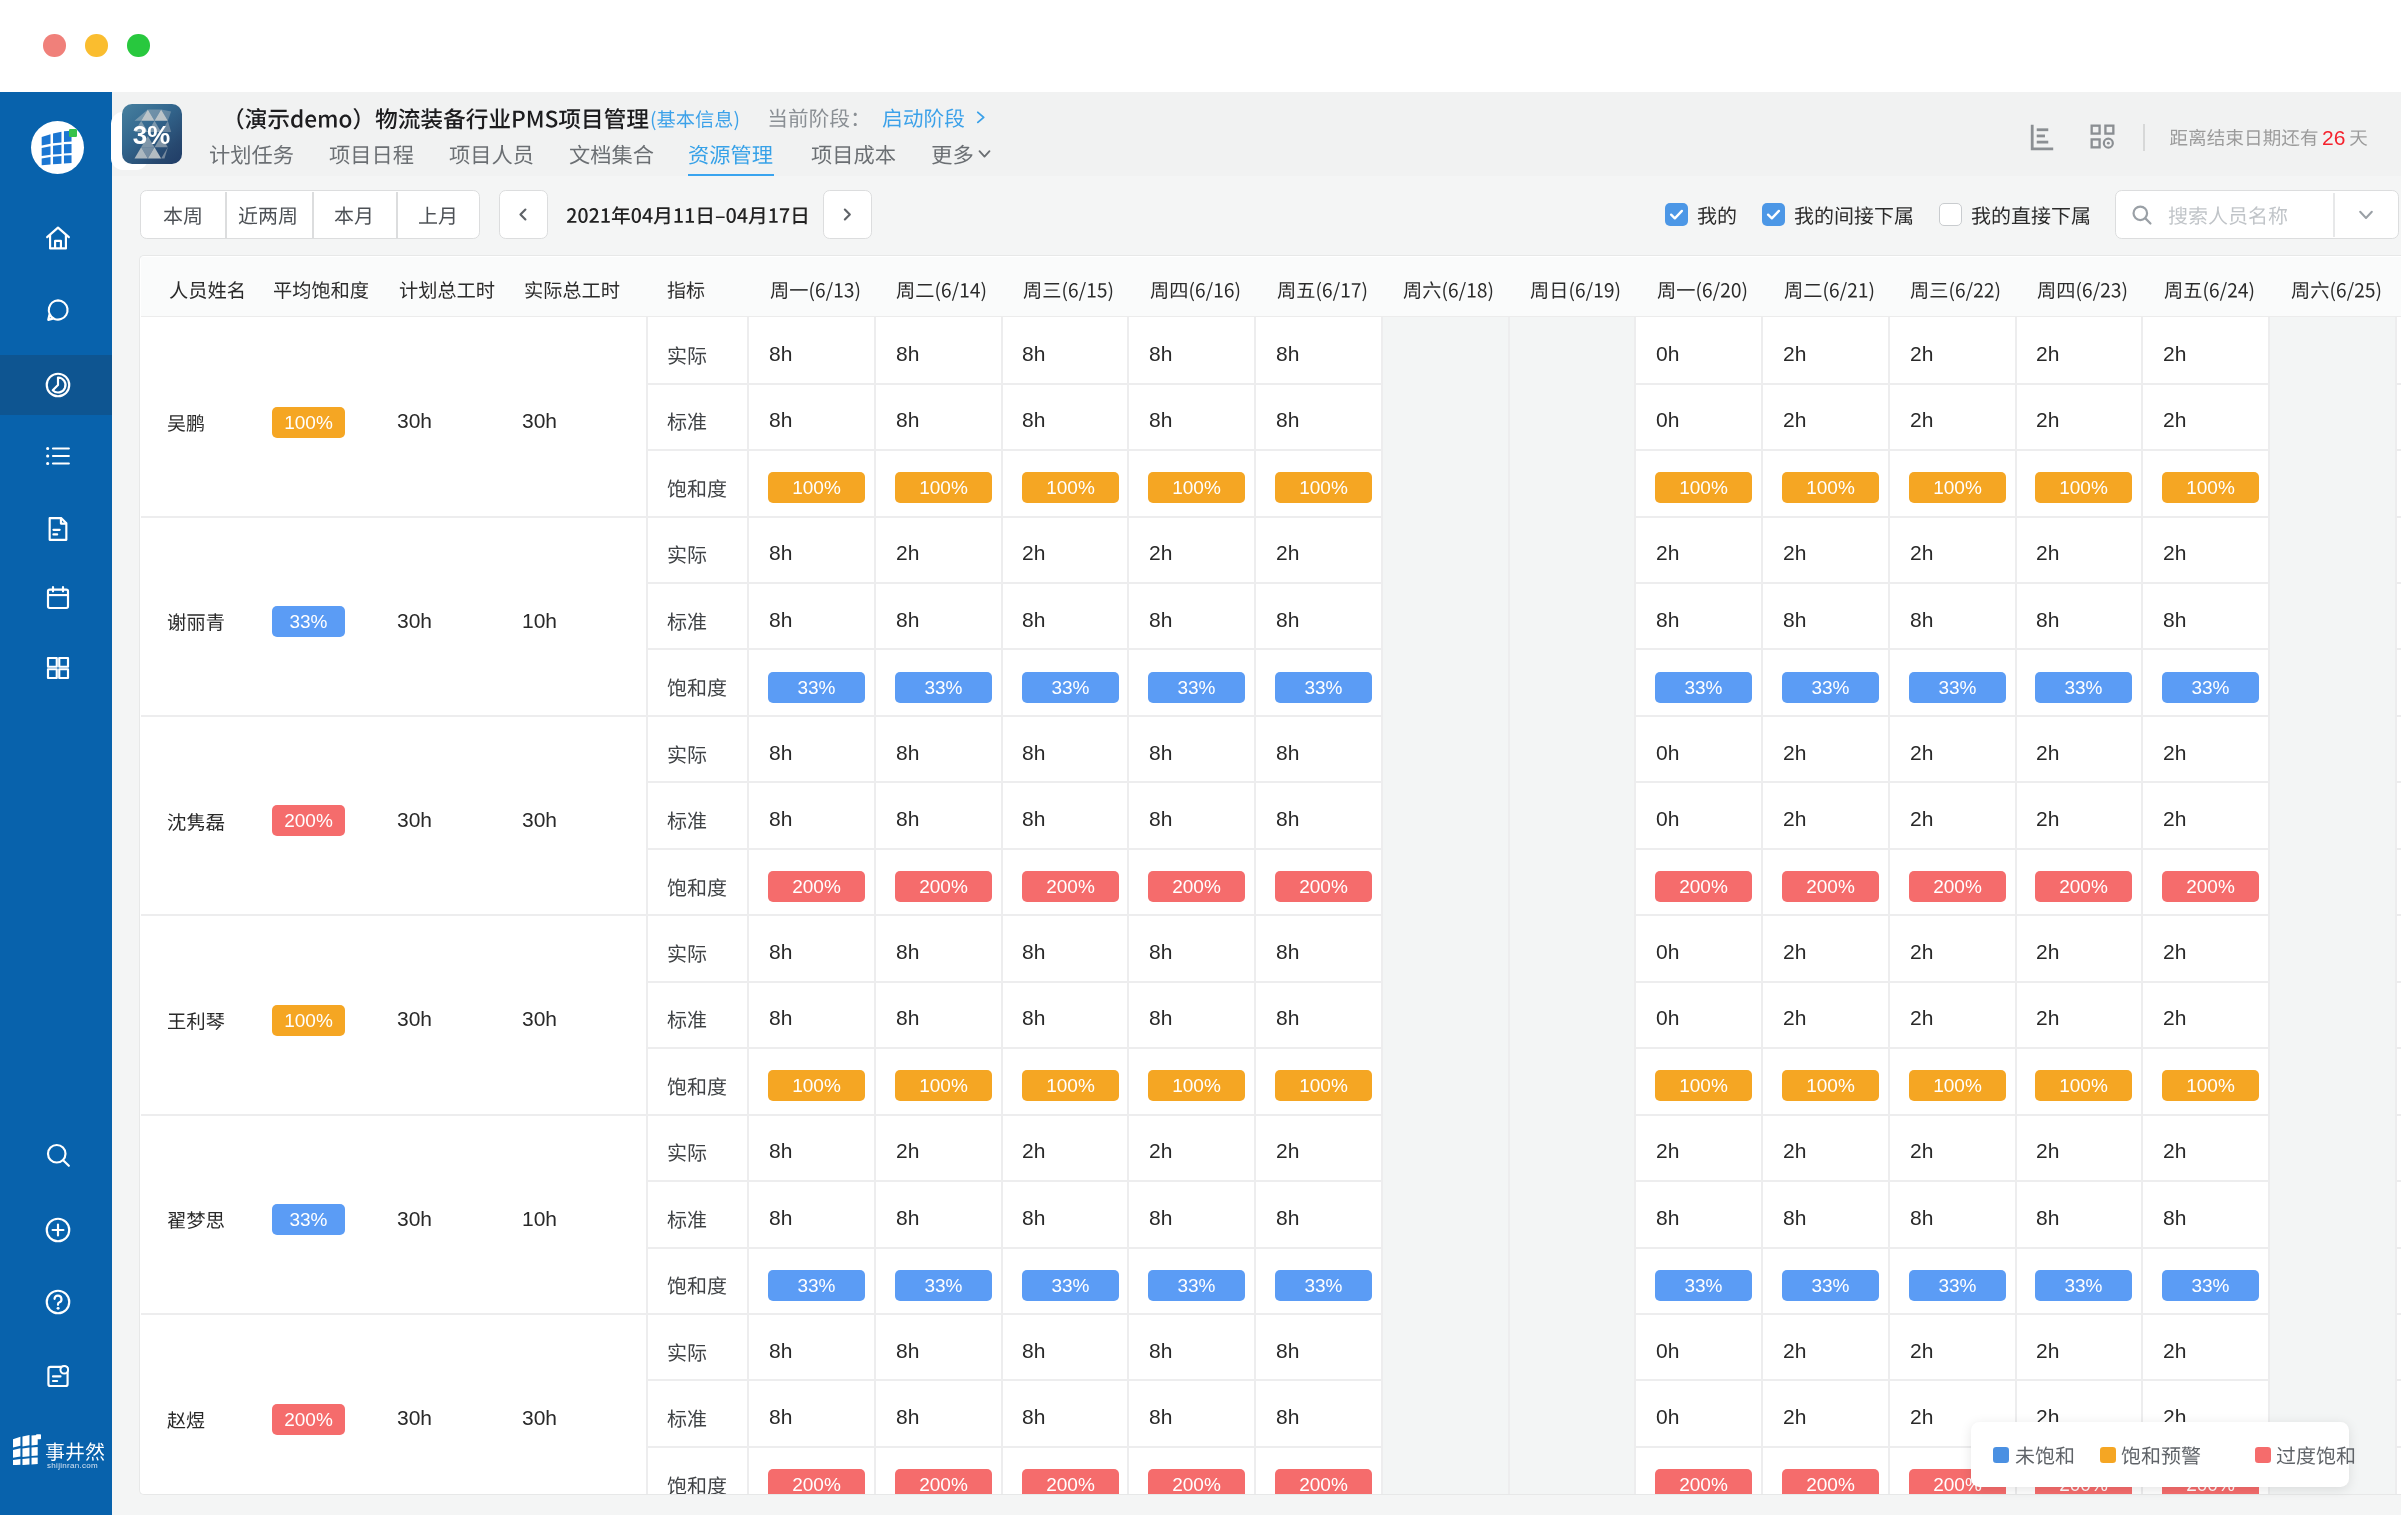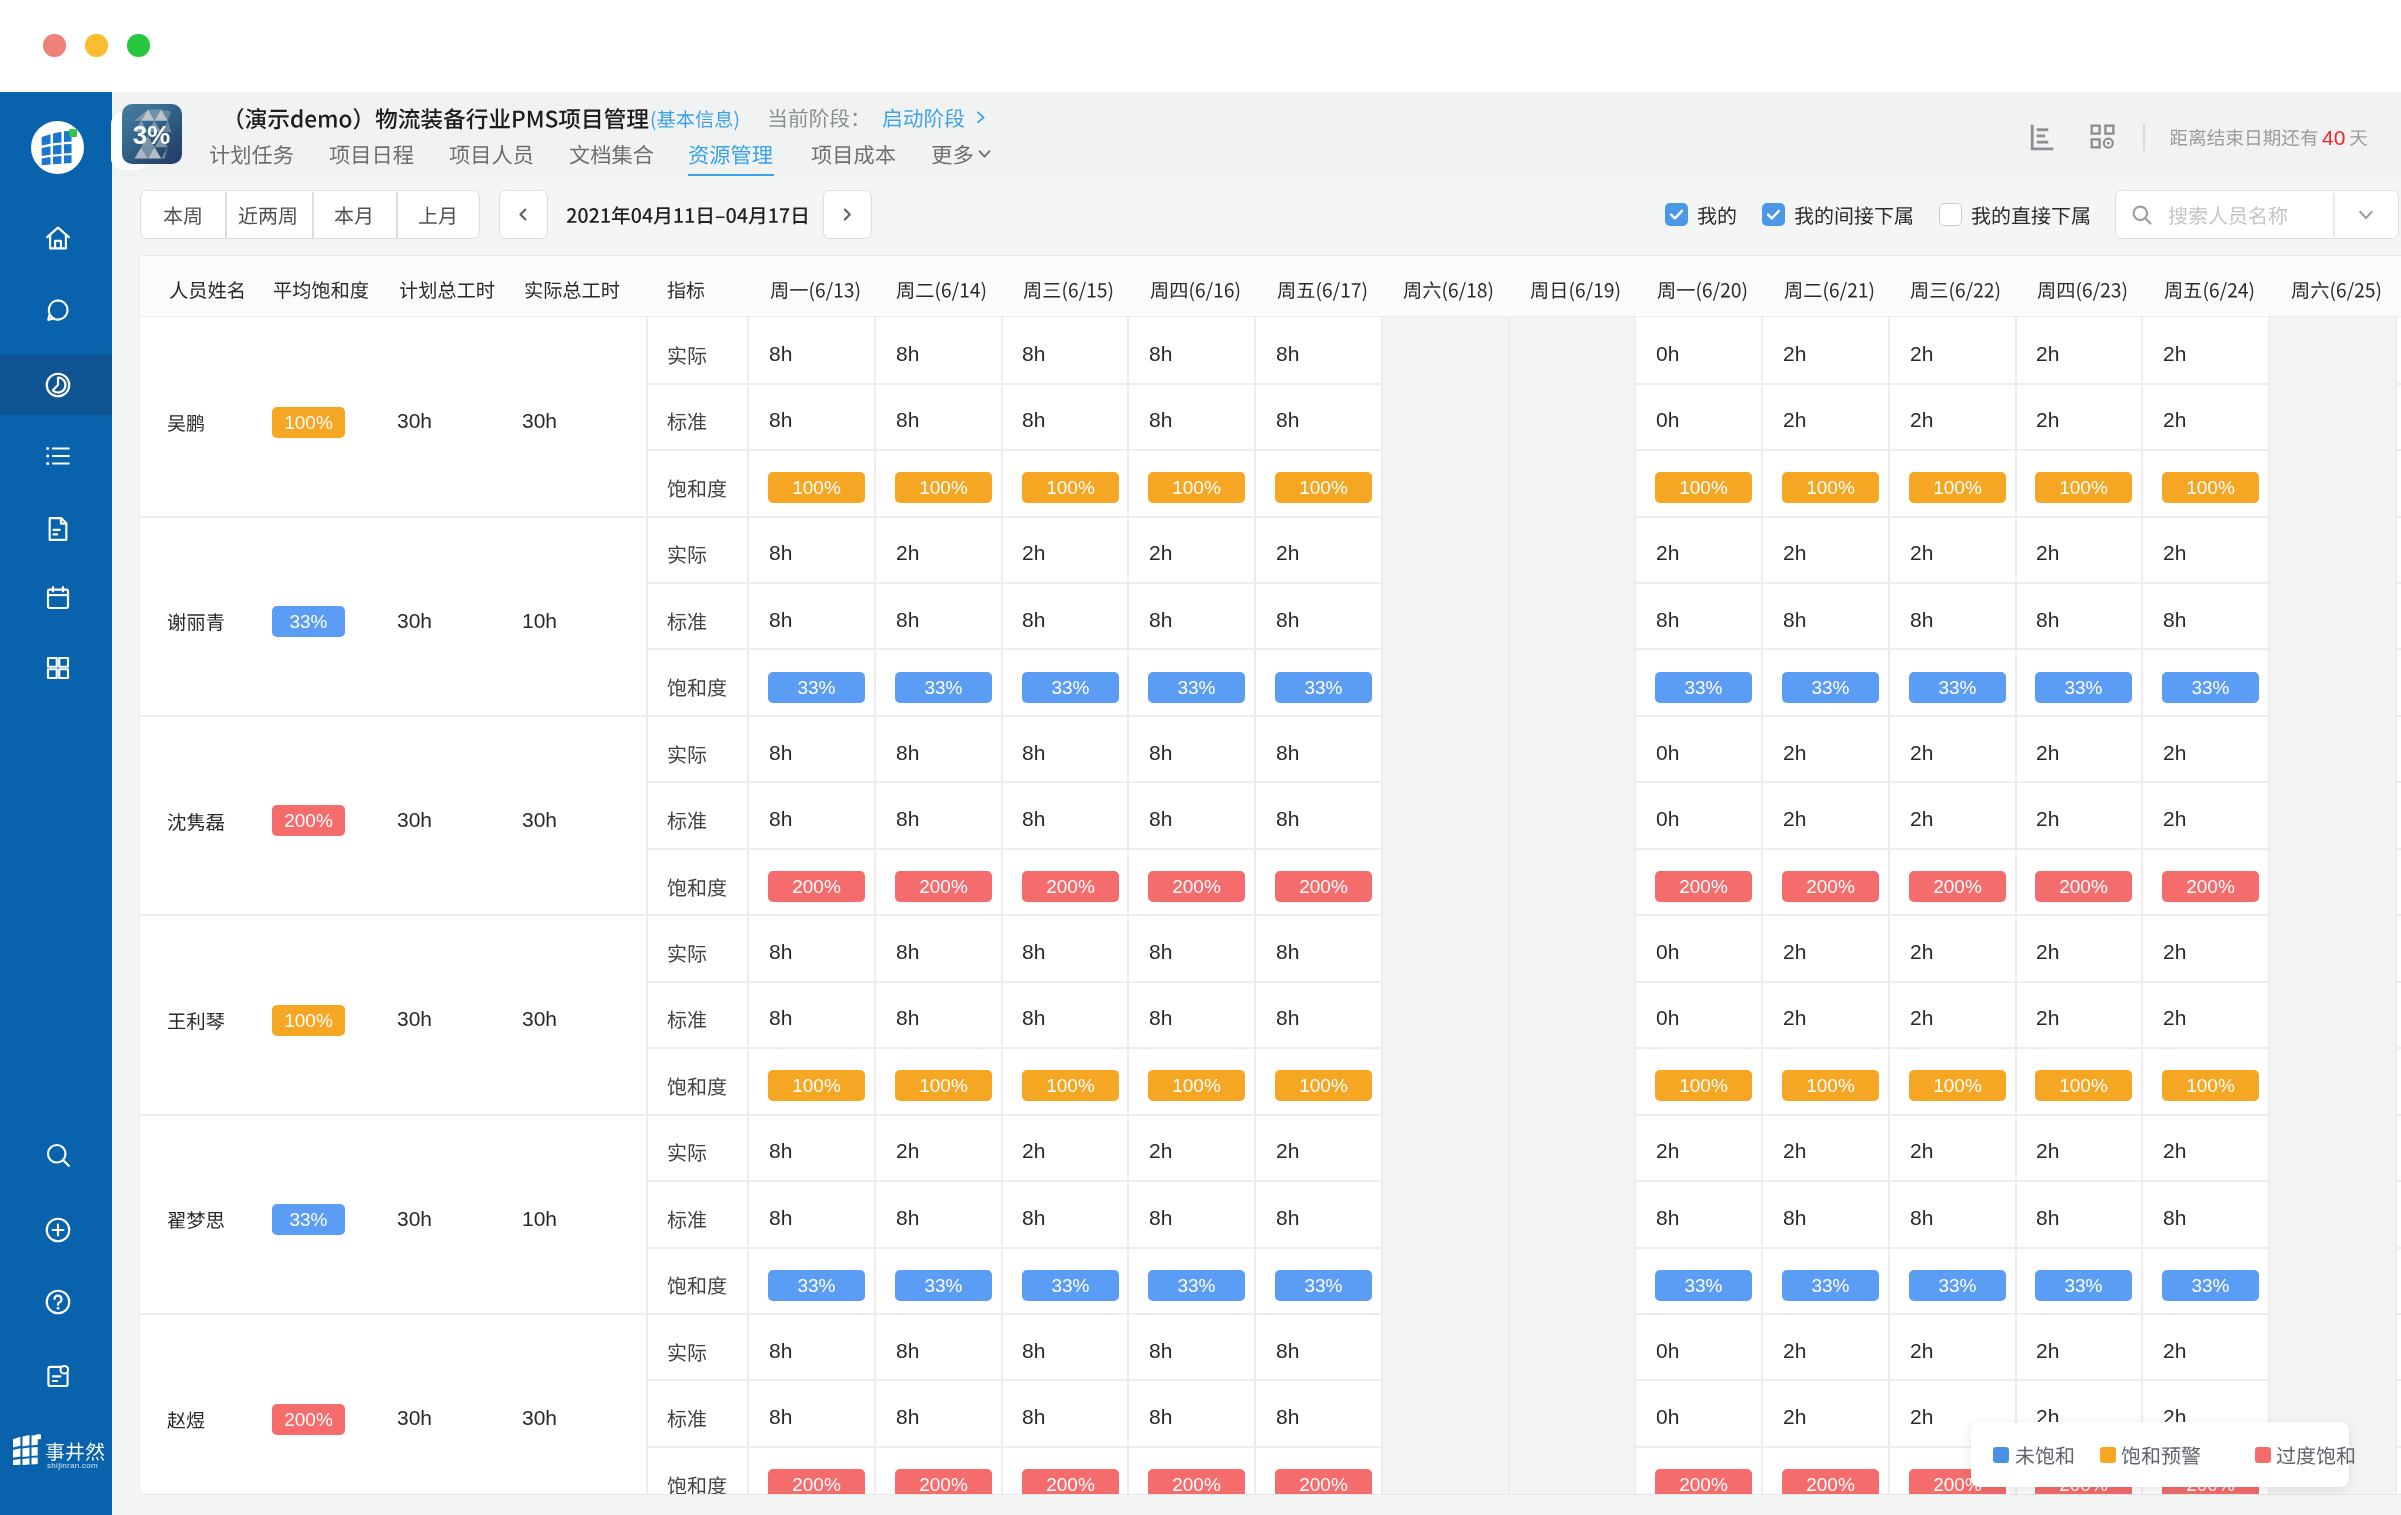--- a/index.html
+++ b/index.html
@@ -280,21 +280,21 @@
         <path transform="translate(1000)" d="M432 827C444 803 456 774 467 748H64V682H938V748H545C533 777 515 816 498 847ZM295 23C319 34 355 39 659 71C672 52 683 34 691 19L743 55C718 98 665 169 622 221L572 190L621 126L375 102C408 141 440 185 470 232H821V0C821 -14 816 -18 801 -18C786 -19 729 -20 674 -17C684 -34 696 -59 699 -77C774 -77 823 -77 854 -67C884 -57 895 -39 895 -1V297H510L548 367H832V648H757V428H244V648H172V367H463C451 343 439 319 426 297H108V-79H181V232H388C364 194 343 164 332 151C308 121 290 100 270 96C279 76 291 38 295 23ZM632 667C598 639 557 612 512 586C457 613 400 639 350 662L318 625C362 605 411 581 459 557C403 528 345 503 291 483C303 473 322 450 330 439C387 464 451 495 512 530C572 499 628 468 666 445L700 488C665 509 617 534 563 561C606 587 646 615 680 642Z"></path>
         <path transform="translate(2000)" d="M35 53 48 -24C147 -2 280 26 406 55L400 124C266 97 128 68 35 53ZM56 427C71 434 96 439 223 454C178 391 136 341 117 322C84 286 61 262 38 257C47 237 59 200 63 184C87 197 123 205 402 256C400 272 397 302 398 322L175 286C256 373 335 479 403 587L334 629C315 593 293 557 270 522L137 511C196 594 254 700 299 802L222 834C182 717 110 593 87 561C66 529 48 506 30 502C39 481 52 443 56 427ZM639 841V706H408V634H639V478H433V406H926V478H716V634H943V706H716V841ZM459 304V-79H532V-36H826V-75H901V304ZM532 32V236H826V32Z"></path>
         <path transform="translate(3000)" d="M145 554V266H420C327 160 178 64 40 16C57 1 80 -28 92 -46C222 5 361 100 460 209V-80H537V214C636 102 778 5 912 -48C924 -28 948 2 966 17C825 64 673 160 580 266H859V554H537V663H927V734H537V839H460V734H76V663H460V554ZM217 487H460V333H217ZM537 487H782V333H537Z"></path>
         <path transform="translate(4000)" d="M253 352H752V71H253ZM253 426V697H752V426ZM176 772V-69H253V-4H752V-64H832V772Z"></path>
         <path transform="translate(5000)" d="M178 143C148 76 95 9 39 -36C57 -47 87 -68 101 -80C155 -30 213 47 249 123ZM321 112C360 65 406 -1 424 -42L486 -6C465 35 419 97 379 143ZM855 722V561H650V722ZM580 790V427C580 283 572 92 488 -41C505 -49 536 -71 548 -84C608 11 634 139 644 260H855V17C855 1 849 -3 835 -4C820 -5 769 -5 716 -3C726 -23 737 -56 740 -76C813 -76 861 -75 889 -62C918 -50 927 -27 927 16V790ZM855 494V328H648C650 363 650 396 650 427V494ZM387 828V707H205V828H137V707H52V640H137V231H38V164H531V231H457V640H531V707H457V828ZM205 640H387V551H205ZM205 491H387V393H205ZM205 332H387V231H205Z"></path>
         <path transform="translate(6000)" d="M677 487C750 415 846 315 892 256L948 309C900 366 803 462 731 531ZM82 784C137 732 204 659 236 612L297 660C264 705 195 775 140 825ZM325 772V697H628C549 537 424 400 281 313C299 299 327 268 338 254C424 311 506 387 576 476V66H653V586C675 621 696 659 714 697H928V772ZM248 501H42V427H173V116C129 98 78 51 24 -9L80 -82C129 -12 176 52 208 52C230 52 264 16 306 -12C378 -58 463 -69 593 -69C694 -69 879 -63 950 -58C952 -35 964 5 974 26C873 15 720 6 596 6C479 6 391 13 325 56C290 78 267 98 248 110Z"></path>
         <path transform="translate(7000)" d="M391 840C379 797 365 753 347 710H63V640H316C252 508 160 386 40 304C54 290 78 263 88 246C151 291 207 345 255 406V-79H329V119H748V15C748 0 743 -6 726 -6C707 -7 646 -8 580 -5C590 -26 601 -57 605 -77C691 -77 746 -77 779 -66C812 -53 822 -30 822 14V524H336C359 562 379 600 397 640H939V710H427C442 747 455 785 467 822ZM329 289H748V184H329ZM329 353V456H748V353Z"></path>
       </g>
     </svg>
   </div>
-<div class="abs lat" style="left:2322px;top:126px;font-size:21px;color:#f5222d;">40</div>
+<div class="abs lat" style="left:2322px;top:126px;font-size:21px;color:#f5222d;">26</div>
 <div style="position:absolute;left:2349px;top:123px;">
     <svg style="display:block;" width="19" height="27" viewBox="0 -1160 1000 1448">
       <g transform="scale(1,-1)" fill="#9b9b9b">
         <path d="M66 455V379H434C398 238 300 90 42 -15C58 -30 81 -60 91 -78C346 27 455 175 501 323C582 127 715 -11 915 -77C926 -56 949 -26 966 -10C763 49 625 189 555 379H937V455H528C532 494 533 532 533 568V687H894V763H102V687H454V568C454 532 453 494 448 455Z"></path>
       </g>
     </svg>
   </div>
 <div class="abs" style="left:112px;top:176px;width:2290px;height:1339px;background:#f4f5f5;"></div>
 <div class="abs" style="left:140px;top:190px;width:340px;height:49px;background:#fff;border:1.7px solid #dcddde;border-radius:6.7px;box-sizing:border-box;"></div>
 <div class="abs" style="left:225px;top:192px;width:1.7px;height:46px;background:#dcddde;"></div>

